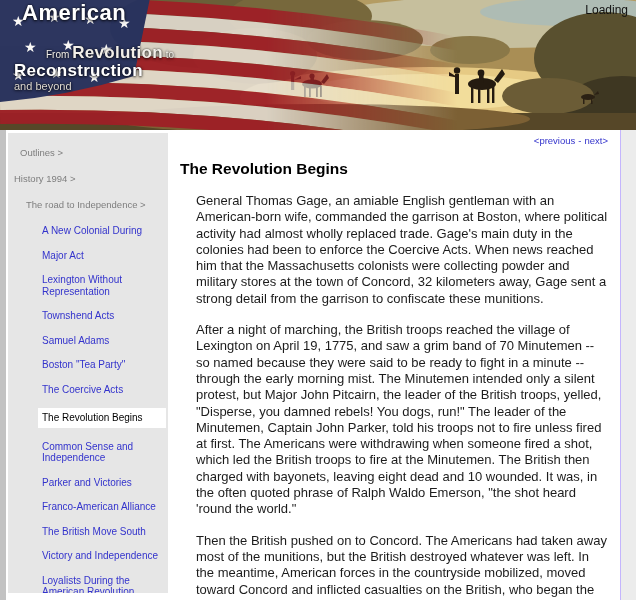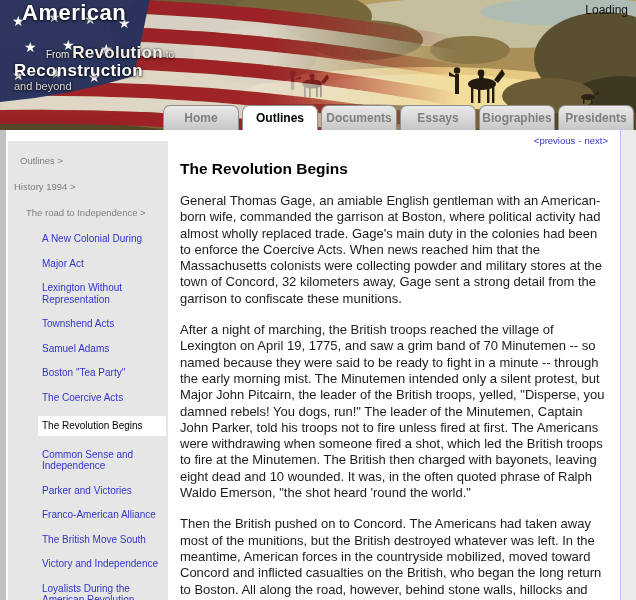--- a/index.html
+++ b/index.html
@@ -24,38 +24,38 @@
          font-size:12px; font-weight:bold; color:#7f7f7f;
          background:linear-gradient(#e9e9e9,#c7c7c7);
          border:1px solid #8f8f8f; border-bottom:none; border-radius:7px 7px 0 0; cursor:pointer; }
   .tab.active { background:#ffffff; color:#000; }
 
   
   .body-row { display:flex; width:636px; height:470px; background:#fff; }
   .gutter-left  { width:6px; background:#c2c2c2; }
   .white-line   { width:2px; background:#ffffff; }
   .sidebar-col  { width:160px; background:#ffffff; }
-  .sidebar-panel{ background:#e6e6e6; margin-top:11px; height:446px; padding-top:14px; overflow:hidden; }
+  .sidebar-panel{ background:#e6e6e6; margin-top:3px; height:446px; padding-top:14px; overflow:hidden; }
   .main-col     { flex:1; background:#ffffff; border-right:1px solid #c4b5fd; overflow:hidden;
                   padding:5px 12px 0 12px; }
   .gutter-right { width:15px; background:#ececec; }
 
   
   .trail { font-size:9.5px; color:#7e7e7e; margin:0 4px 15px 0; cursor:pointer; }
   .trail.t0 { padding-left:12px; } .trail.t1 { padding-left:6px; } .trail.t2 { padding-left:18px; }
   .snav { font-size:10px; line-height:11.5px; color:#3333cc; margin:0 6px 13px 34px; cursor:pointer; }
   .snav-current { font-size:10px; line-height:11.5px; color:#000; background:#ffffff;
                   margin:0 2px 13px 30px; padding:4px 4px 4px 4px; }
 
   
   .pager { text-align:right; font-size:9.5px; color:#3333cc; margin:0 0 2px 0; }
   .pager span.link { cursor:pointer; }
   .pager .sep { color:#3333cc; margin:0 3px; }
   .page-title { font-size:15.5px; font-weight:bold; color:#000; margin:14px 0 15px 0; }
-  .para { font-size:13px; line-height:16.3px; color:#1c1c1c; margin:0 0 15px 0; }
+  .para { font-size:13px; line-height:16.3px; color:#1c1c1c; margin:0 0 15px 16px; }
 </style>
 </head>
 <body>
 
 <div class="screen">
 
   <div class="site-header">
 
     <svg class="layer" viewBox="0 0 636 130" preserveAspectRatio="none">
       <rect width="636" height="130" fill="#a98e55"></rect>
@@ -155,28 +155,20 @@
         <span>From</span>
         <b>Revolution</b>
         <span>to</span>
       </div>
       <div class="sub2">Reconstruction</div>
       <div class="sub3">and beyond</div>
     </div>
 
     <span class="loading-label">Loading</span>
 
-    <div class="tabbar">
-      <div class="tab">Home</div>
-      <div class="tab active">Outlines</div>
-      <div class="tab">Documents</div>
-      <div class="tab">Essays</div>
-      <div class="tab">Biographies</div>
-      <div class="tab">Presidents</div>
-    </div>
   </div>
 
   <div class="body-row">
     <div class="gutter-left"></div>
     <div class="white-line"></div>
 
     <div class="sidebar-col">
       <div class="sidebar-panel">
         <div class="trail t0">Outlines &gt;</div>
         <div class="trail t1">History 1994 &gt;</div>

